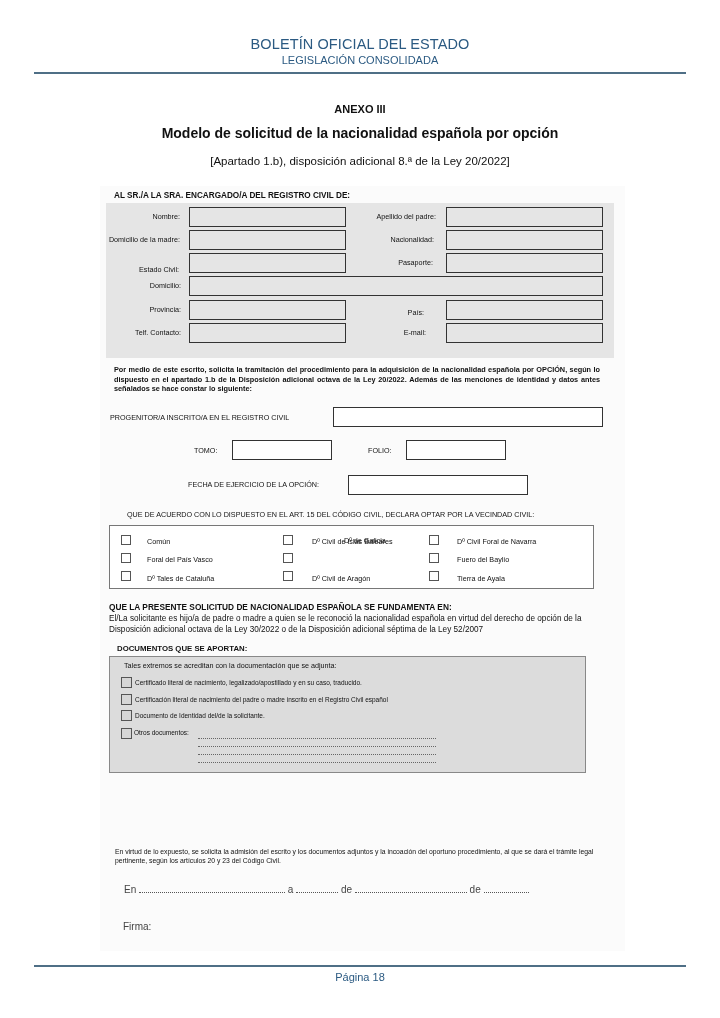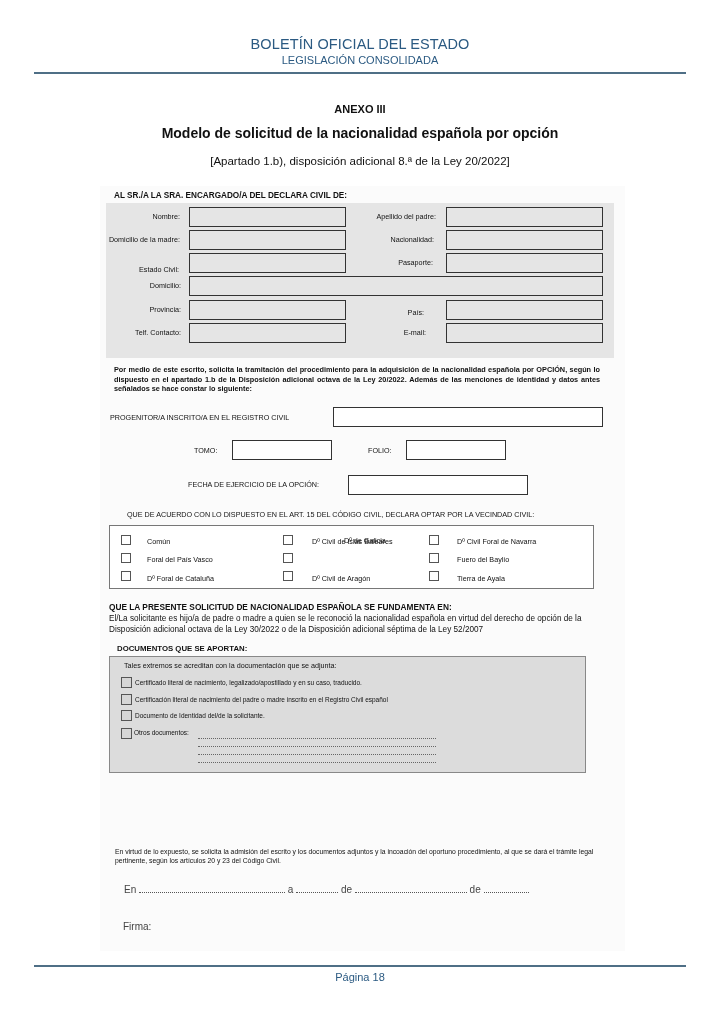--- a/index.html
+++ b/index.html
@@ -53,21 +53,21 @@
 
 <div class="abs hdr-title">BOLETÍN OFICIAL DEL ESTADO</div>
 <div class="abs hdr-sub">LEGISLACIÓN CONSOLIDADA</div>
 <div class="abs hdr-rule"></div>
 
 <div class="abs annex">ANEXO III</div>
 <div class="abs annex-title">Modelo de solicitud de la nacionalidad española por opción</div>
 <div class="abs annex-ref">[Apartado 1.b), disposición adicional 8.ª de la Ley 20/2022]</div>
 
 <div class="abs form-bg"></div>
-<div class="abs to-line">AL SR./A LA SRA. ENCARGADO/A DEL DECLARA CIVIL DE:</div>
+<div class="abs to-line">AL SR./A LA SRA. ENCARGADO/A DEL REGISTRO CIVIL DE:</div>
 
 <div class="abs grey-block"></div>
 
 <div class="abs lbl" style="left:100px;width:80px;top:212px;">Nombre:</div>
 <div class="abs box" style="left:189px;top:207px;width:157px;"></div>
 <div class="abs lbl" style="left:340px;width:96px;top:212px;">Apellido del padre:</div>
 <div class="abs box" style="left:446px;top:207px;width:157px;"></div>
 
 <div class="abs lbl" style="left:96px;width:84px;top:235px;">Domicilio de la madre:</div>
 <div class="abs box" style="left:189px;top:230px;width:157px;"></div>
@@ -116,21 +116,21 @@
 <div class="abs cb-text" style="left:457px;top:537px;">Dº Civil Foral de Navarra</div>
 
 <div class="abs cb" style="left:121px;top:553px;"></div>
 <div class="abs cb-text" style="left:147px;top:555px;">Foral del País Vasco</div>
 <div class="abs cb" style="left:283px;top:553px;"></div>
 <div class="abs cb-text" style="left:312px;top:536px;margin-left:32px;">Dº de Galicia</div>
 <div class="abs cb" style="left:429px;top:553px;"></div>
 <div class="abs cb-text" style="left:457px;top:555px;">Fuero del Baylío</div>
 
 <div class="abs cb" style="left:121px;top:571px;"></div>
-<div class="abs cb-text" style="left:147px;top:574px;">Dº Foral de Cataluña</div>
+<div class="abs cb-text" style="left:147px;top:574px;">Dº Tales de Cataluña</div>
 <div class="abs cb" style="left:283px;top:571px;"></div>
 <div class="abs cb-text" style="left:312px;top:574px;">Dº Civil de Aragón</div>
 <div class="abs cb" style="left:429px;top:571px;"></div>
 <div class="abs cb-text" style="left:457px;top:574px;">Tierra de Ayala</div>
 
 <div class="abs fund-h">QUE LA PRESENTE SOLICITUD DE NACIONALIDAD ESPAÑOLA SE FUNDAMENTA EN:</div>
 <div class="abs fund-t">El/La solicitante es hijo/a de padre o madre a quien se le reconoció la nacionalidad española en virtud del derecho de opción de la Disposición adicional octava de la Ley 30/2022 o de la Disposición adicional séptima de la Ley 52/2007</div>
 
 <div class="abs docs-h">DOCUMENTOS QUE SE APORTAN:</div>
 <div class="abs docs-box"></div>

